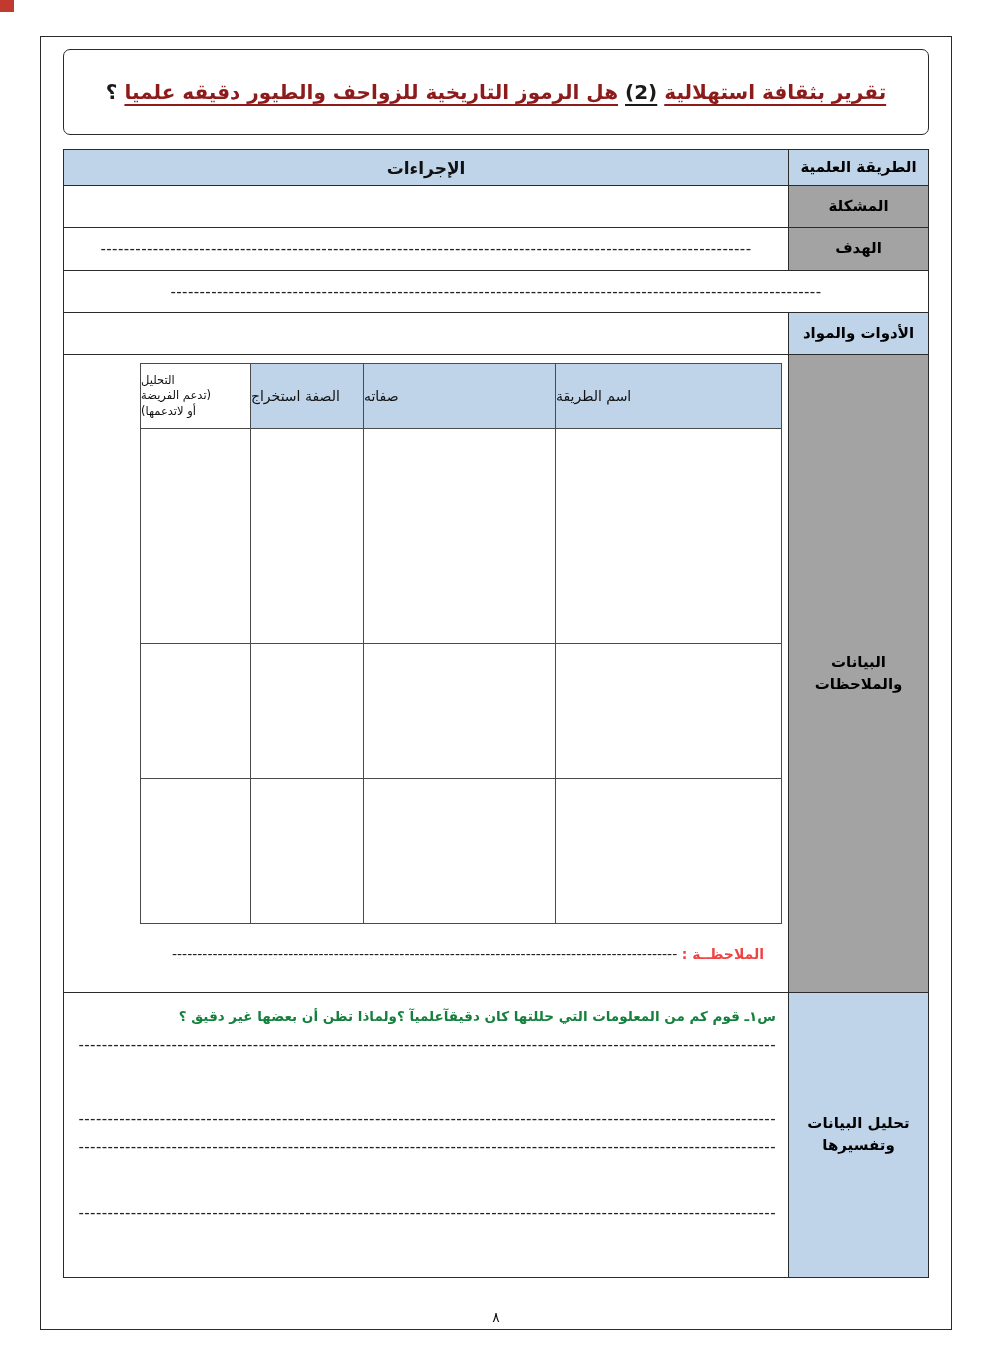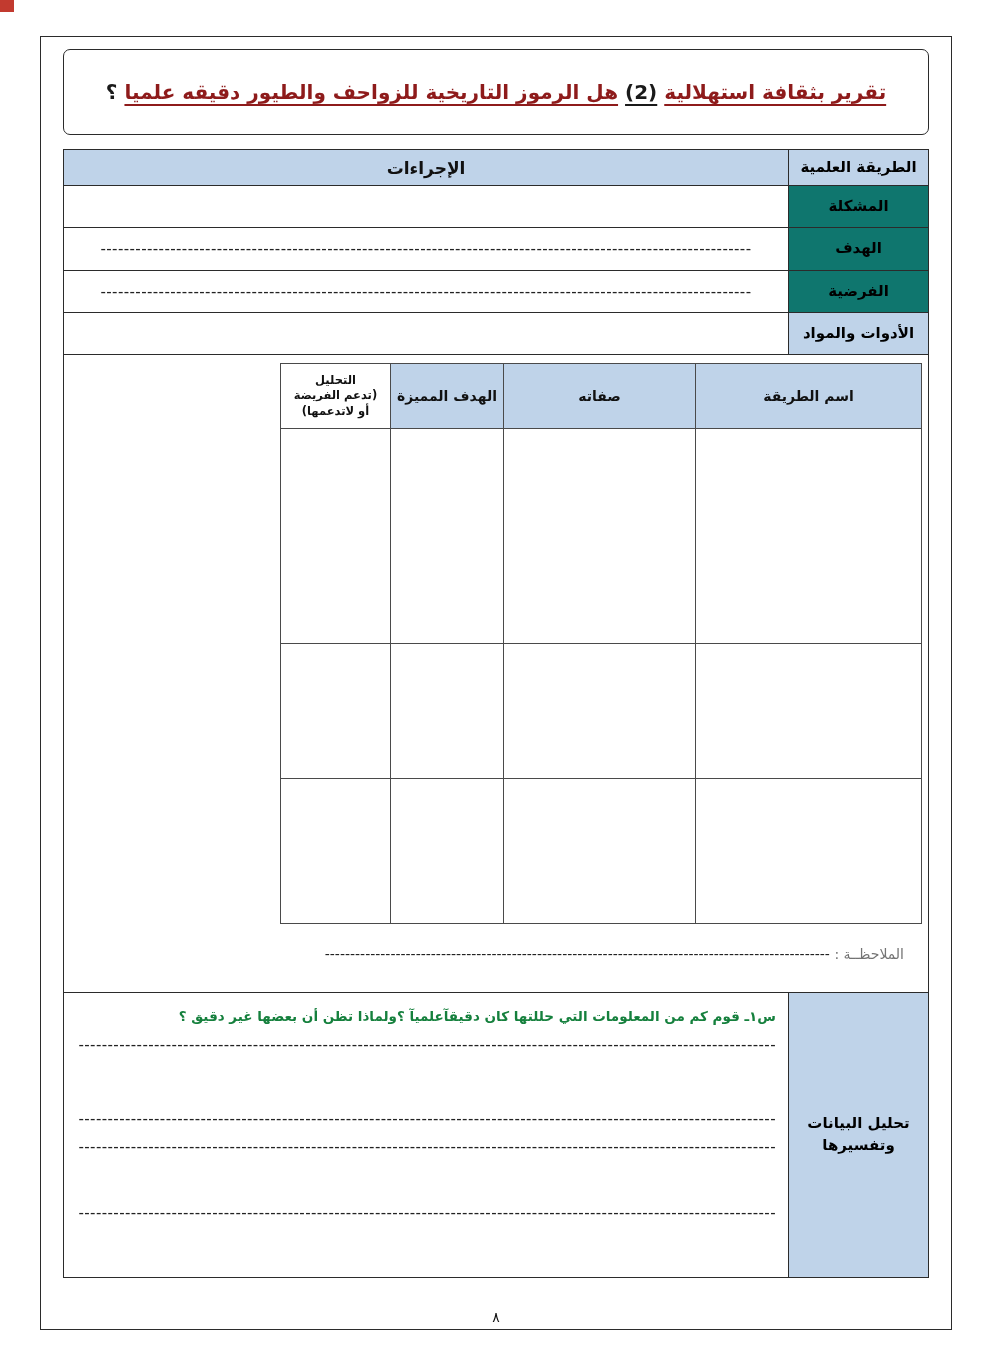--- a/index.html
+++ b/index.html
@@ -45,21 +45,21 @@
   }
   .trow { display: flex; width: 100%; }
   .trow + .trow { border-top: 1px solid #2b2b2b; }
   .lcell {
     width: 140px; flex: 0 0 140px;
     border-left: 1px solid #2b2b2b;
     display: flex; flex-direction: column;
     align-items: center; justify-content: center;
     font-weight: bold; font-size: 15px;
     text-align: center; line-height: 1.45;
-    background: #0f766e;
+    background: #a3a3a3;
   }
   .ccell { flex: 1 1 auto; min-width: 0; position: relative; background: #ffffff; }
   .blue { background: #bfd3e9 !important; }
   .h-header   { height: 35px; }
   .h-problem  { height: 42px; }
   .h-goal     { height: 43px; }
   .h-hyp      { height: 42px; }
   .h-mat      { height: 42px; }
   .h-data     { height: 638px; }
   .h-analysis { height: 285px; }
@@ -79,42 +79,42 @@
     border-collapse: collapse;
     table-layout: fixed;
     width: 642px;
     margin: 8px 6px 0 0;
     margin-left: auto;           
     margin-right: 6px;
   }
   .data-table th, .data-table td { border: 1px solid #4a4a4a; }
   .data-table th {
     background: #bfd3e9;
-    font-weight: bold; font-size: 14px; color: #111;
-    height: 65px; text-align: center; vertical-align: middle;
+    font-weight: normal; font-size: 14px; color: #111;
+    height: 65px; text-align: left; vertical-align: middle;
   }
   .data-table th.c-analysis {
     background: #ffffff;
     font-size: 11.5px; line-height: 1.35;
   }
   .col-organism { width: 220px; }
   .col-traits   { width: 187px; }
   .col-distinct { width: 110px; }
   .col-analysis { width: 107px; }
   .data-table tr.r1 td { height: 215px; }
   .data-table tr.r2 td { height: 135px; }
   .data-table tr.r3 td { height: 145px; }
   .data-table td { background: #fff; }
   .note-line {
     margin: 22px 24px 0 10px;
     white-space: nowrap; overflow: hidden;
     font-size: 14px;
     text-align: right;
   }
-  .note-label { font-weight: normal; color: #737373; margin-top: 44px; }
+  .note-label { font-weight: bold; color: #ef4444; margin-top: 44px; }
   .note-dashes { font-size: 14px; letter-spacing: 0.3px; color: #222; }
   
   .analysis-cell { padding: 14px 12px 0 10px; }
   .question {
     font-size: 13.5px; font-weight: bold; color: #15803d;
     text-align: right; line-height: 1.4;
   }
   .gap-sm { margin-top: 10px; }
   .gap-lg { margin-top: 56px; }
   .gap-q2 { margin-top: 18px; }
@@ -151,38 +151,41 @@
     </div>
 
     <div class="trow h-goal">
       <div class="lcell">الهدف</div>
       <div class="ccell cc-center">
         <div class="dashline dash-center">----------------------------------------------------------------------------------------------------------------</div>
       </div>
     </div>
 
     <div class="trow h-hyp">
-      <div class="lcell">الفرضية</div>
       <div class="ccell cc-center">
         <div class="dashline dash-center">----------------------------------------------------------------------------------------------------------------</div>
       </div>
     </div>
 
     <div class="trow h-mat">
       <div class="lcell blue">الأدوات والمواد</div>
     </div>
 
     <div class="trow h-data">
+      <div class="lcell">
+        <div>البيانات</div>
+        <div>والملاحظات</div>
+      </div>
       <div class="ccell">
         <table class="data-table">
           <thead>
             <tr>
               <th class="col-organism">اسم الطريقة</th>
               <th class="col-traits">صفاته</th>
-              <th class="col-distinct">الهدف المميزة</th>
+              <th class="col-distinct">الصفة استخراج</th>
               <th class="col-analysis c-analysis">
                 <div>التحليل</div>
                 <div>(تدعم الفريضة</div>
                 <div>أو لاتدعمها)</div>
               </th>
             </tr>
           </thead>
           <tbody>
             <tr class="r1">
               <td></td>

